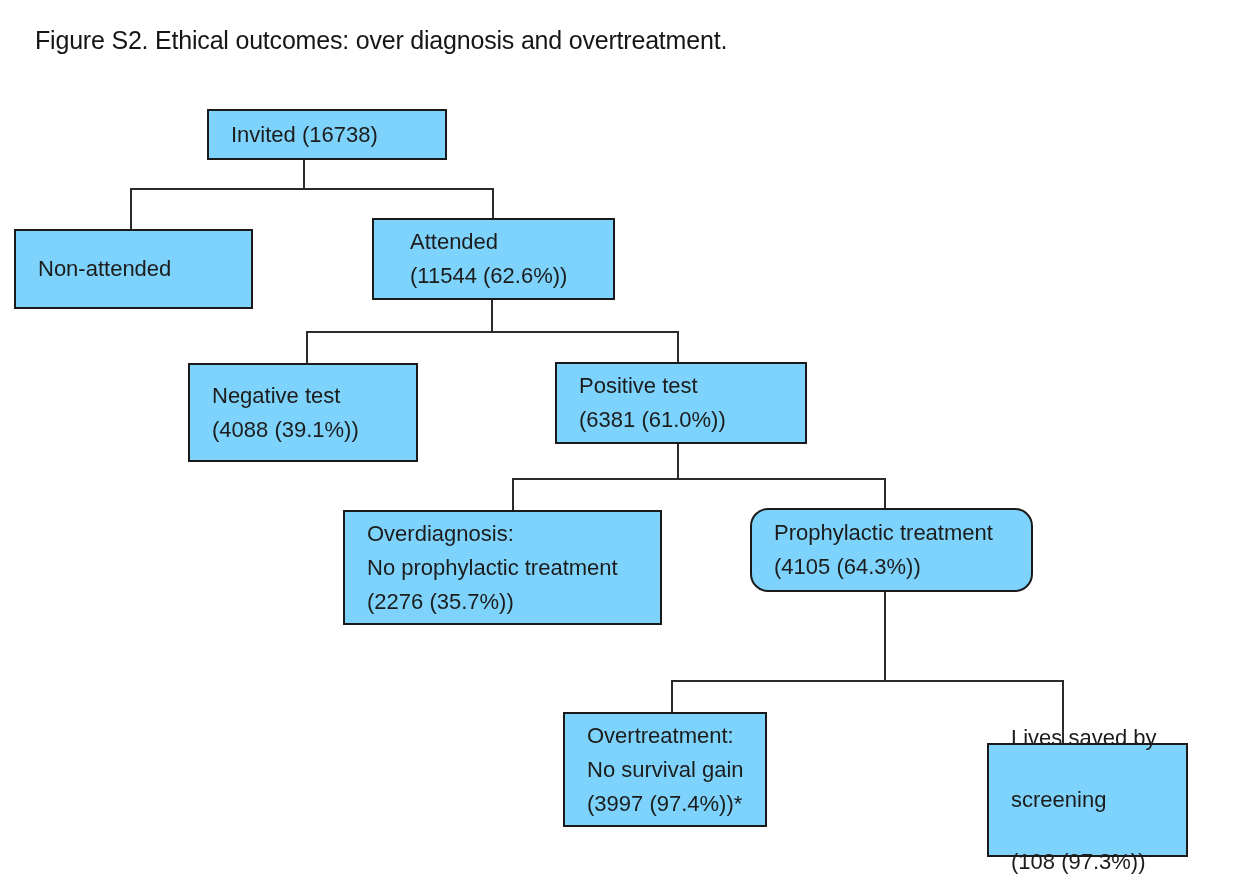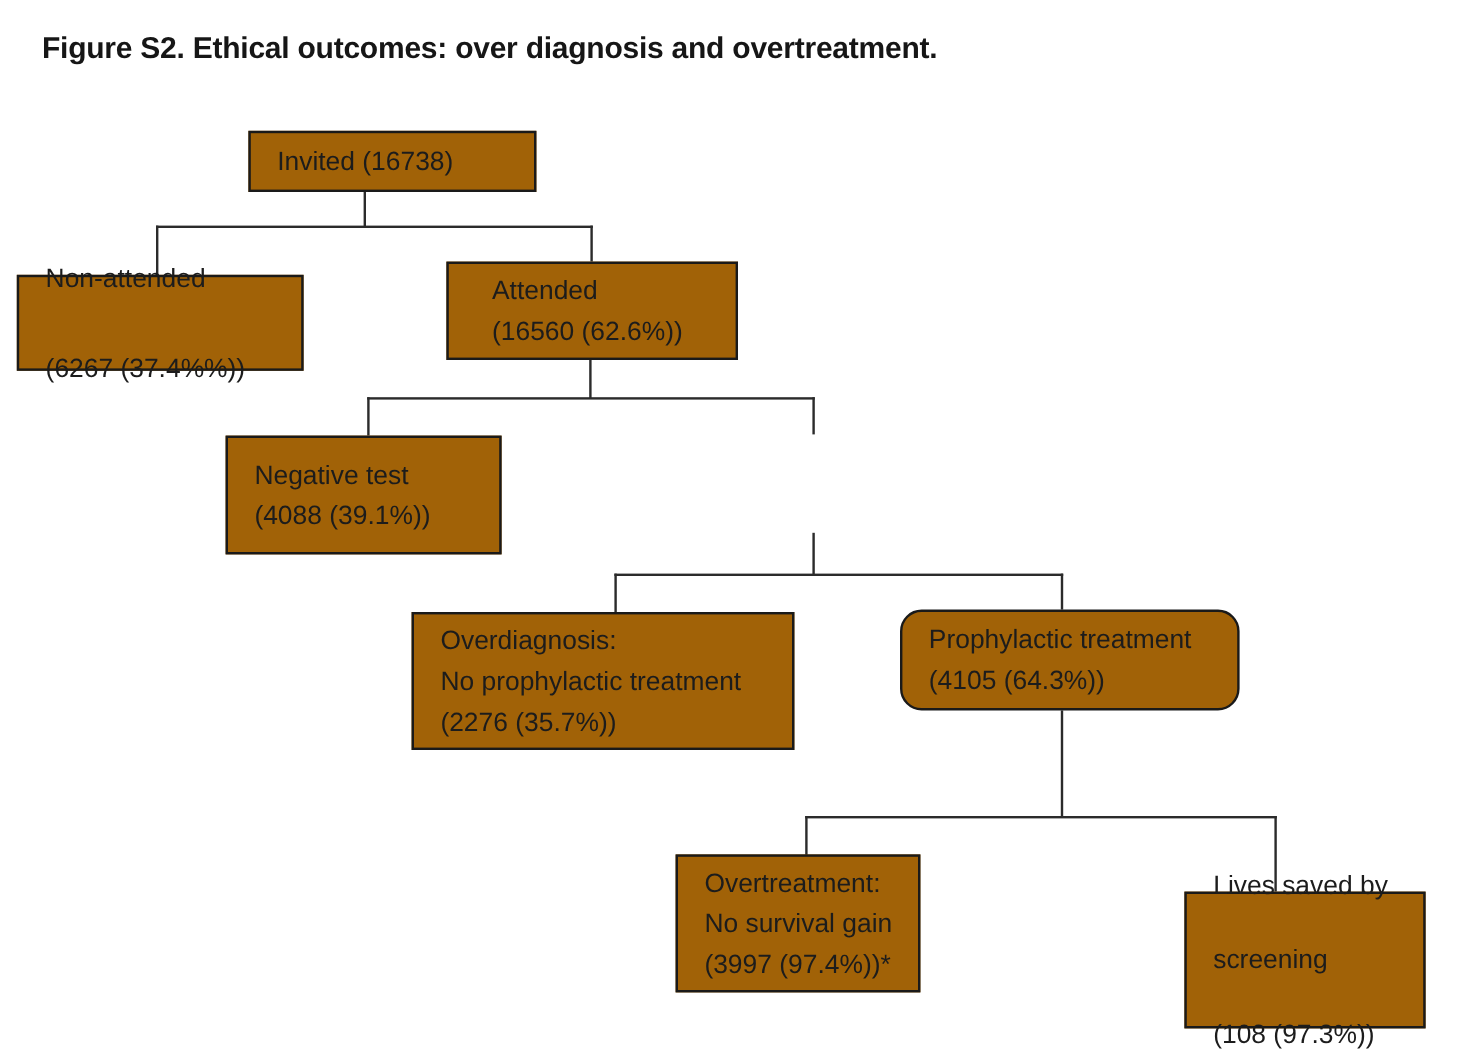--- a/index.html
+++ b/index.html
@@ -14,30 +14,30 @@
     background: #ffffff;
     font-family: "Liberation Sans", "DejaVu Sans", sans-serif;
     color: #1c1c1c;
     overflow: hidden;
   }
   .figure-title {
     position: absolute;
     left: 35px;
     top: 26px;
     font-size: 25px;
-    font-weight: bold;
+    font-weight: normal;
     letter-spacing: -0.2px;
     color: #161616;
     white-space: nowrap;
   }
   .node {
     position: absolute;
     box-sizing: border-box;
     border: 2.5px solid #1a1a1a;
-    background: #a16207;
+    background: #7dd3fc;
     display: flex;
     flex-direction: column;
     justify-content: center;
     padding: 6px 8px 6px 22px;
     font-size: 22px;
     line-height: 34px;
     white-space: nowrap;
   }
   
   #n-invited        { left: 207px; top: 109px; width: 240px; height: 51px; }
@@ -101,33 +101,36 @@
   <div class="cline" id="c4-bar"></div>
   <div class="cline" id="c4-left"></div>
   <div class="cline" id="c4-right"></div>
 
   <div class="node" id="n-invited">
     <div>Invited (16738)</div>
   </div>
 
   <div class="node" id="n-non-attended">
     <div>Non-attended</div>
-    <div>(6267 (37.4%%))</div>
   </div>
 
   <div class="node" id="n-attended">
     <div>Attended</div>
-    <div>(16560 (62.6%))</div>
+    <div>(11544 (62.6%))</div>
   </div>
 
   <div class="node" id="n-negative-test">
     <div>Negative test</div>
     <div>(4088 (39.1%))</div>
   </div>
 
+  <div class="node" id="n-positive-test">
+    <div>Positive test</div>
+    <div>(6381 (61.0%))</div>
+  </div>
 
   <div class="node" id="n-overdiagnosis">
     <div>Overdiagnosis:</div>
     <div>No prophylactic treatment</div>
     <div>(2276 (35.7%))</div>
   </div>
 
   <div class="node" id="n-prophylactic">
     <div>Prophylactic treatment</div>
     <div>(4105 (64.3%))</div>

